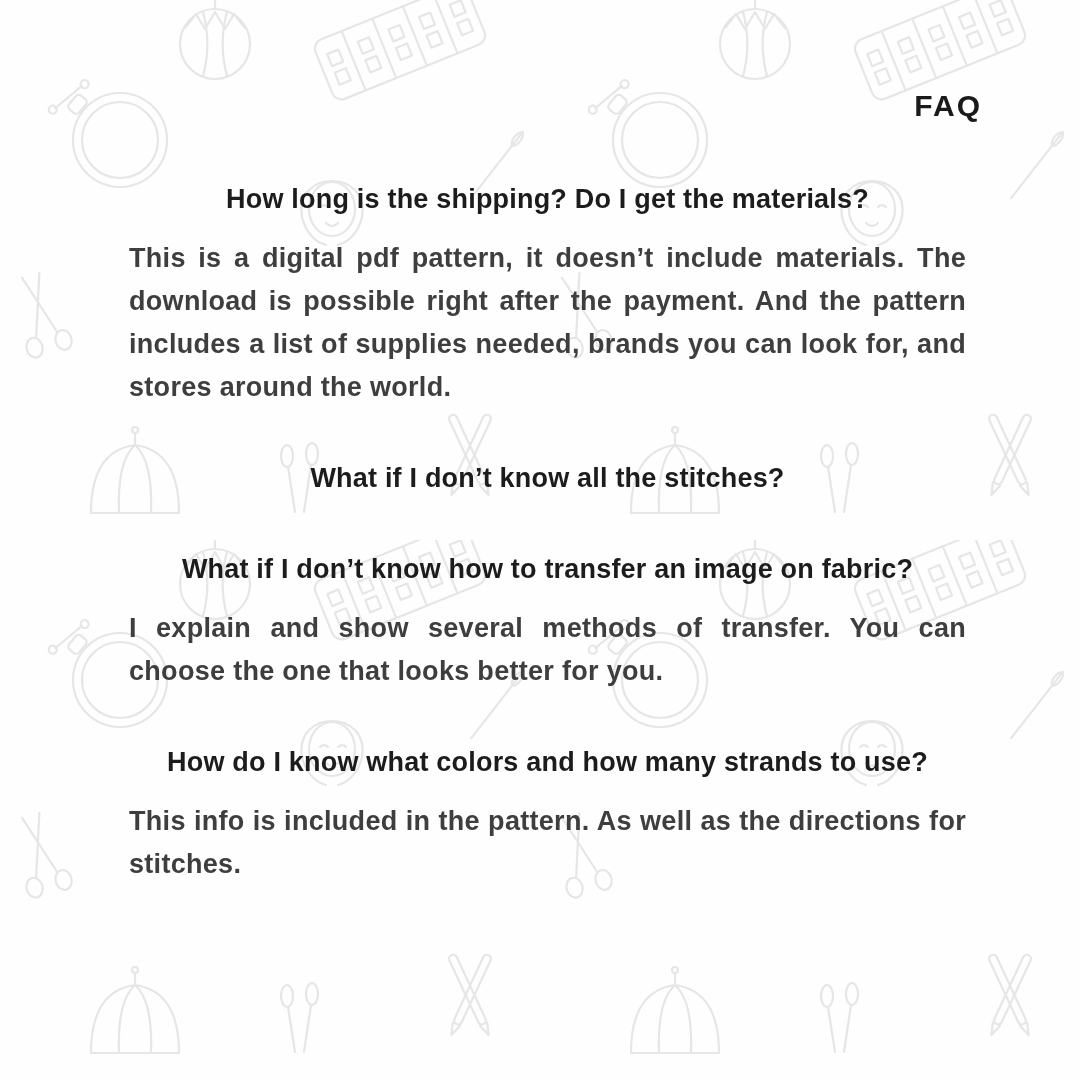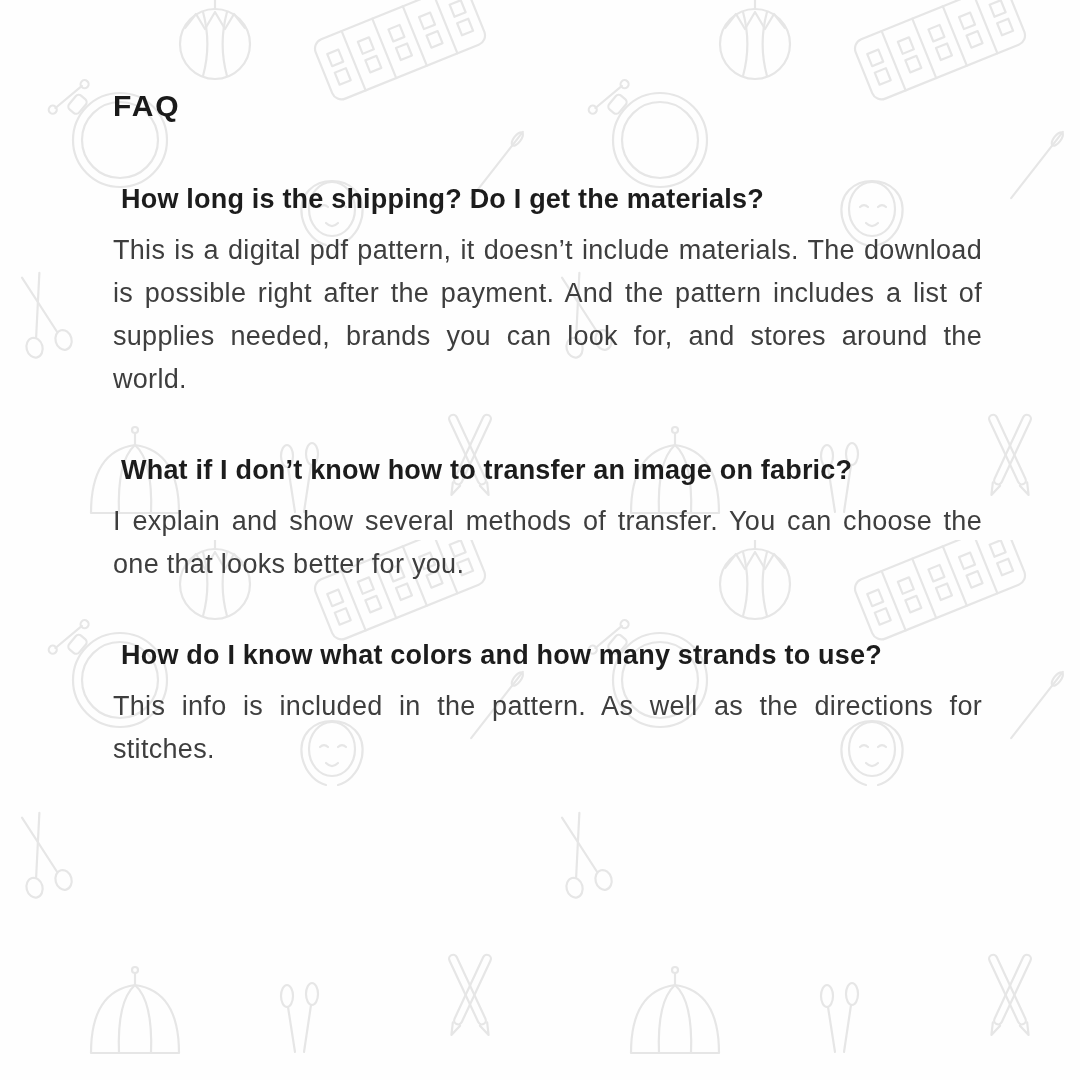--- a/index.html
+++ b/index.html
@@ -35,37 +35,38 @@
     padding: 84px 98px 0 113px;
     box-sizing: border-box;
     width: 1080px;
   }
   .page-title {
     margin: 0 0 51px 0;
     font-size: 30px;
     line-height: 43px;
     font-weight: 600;
     letter-spacing: 2px;
-    text-align: left;
+    text-align: right;
     color: #1a1a1a;
   }
   .qa { margin: 0 0 48px 0; }
   .qa h2 {
-    margin: 8px;
+    margin: 0;
     font-size: 27px;
     line-height: 43px;
     font-weight: 700;
     letter-spacing: 0.2px;
     color: #1c1c1c;
+    text-align: center;
   }
   .qa p {
-    margin: 0;
+    margin: 16px;
     font-size: 27px;
     line-height: 43px;
-    font-weight: 400;
+    font-weight: 700;
     letter-spacing: 0.3px;
     color: #3e3e3e;
     text-align: justify;
     text-justify: inter-word;
   }
 </style>
 </head>
 <body>
 
 <div class="canvas">
@@ -166,20 +167,21 @@
 
   <div class="content">
     <h1 class="page-title">FAQ</h1>
 
     <section class="qa">
       <h2>How long is the shipping? Do I get the materials?</h2>
       <p>This is a digital pdf pattern, it doesn’t include materials. The download is possible right after the payment. And the pattern includes a list of supplies needed, brands you can look for, and stores around the world.</p>
     </section>
 
     <section class="qa">
+      <h2>What if I don’t know all the stitches?</h2>
     </section>
 
     <section class="qa">
       <h2>What if I don’t know how to transfer an image on fabric?</h2>
       <p>I explain and show several methods of transfer. You can choose the one that looks better for you.</p>
     </section>
 
     <section class="qa">
       <h2>How do I know what colors and how many strands to use?</h2>
       <p>This info is included in the pattern. As well as the directions for stitches.</p>

